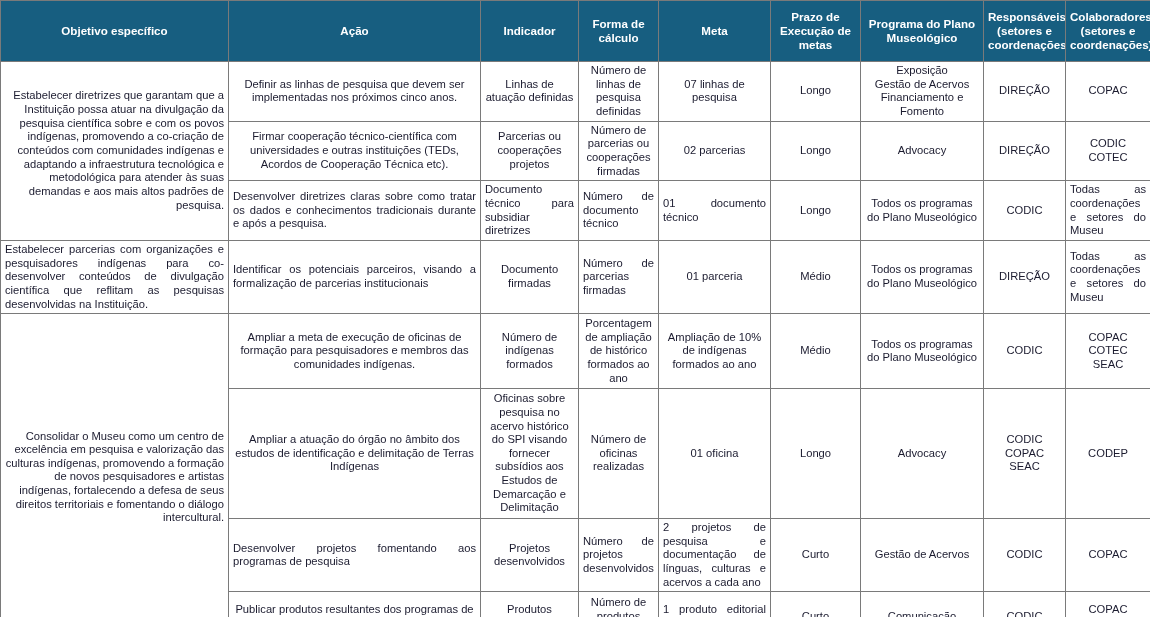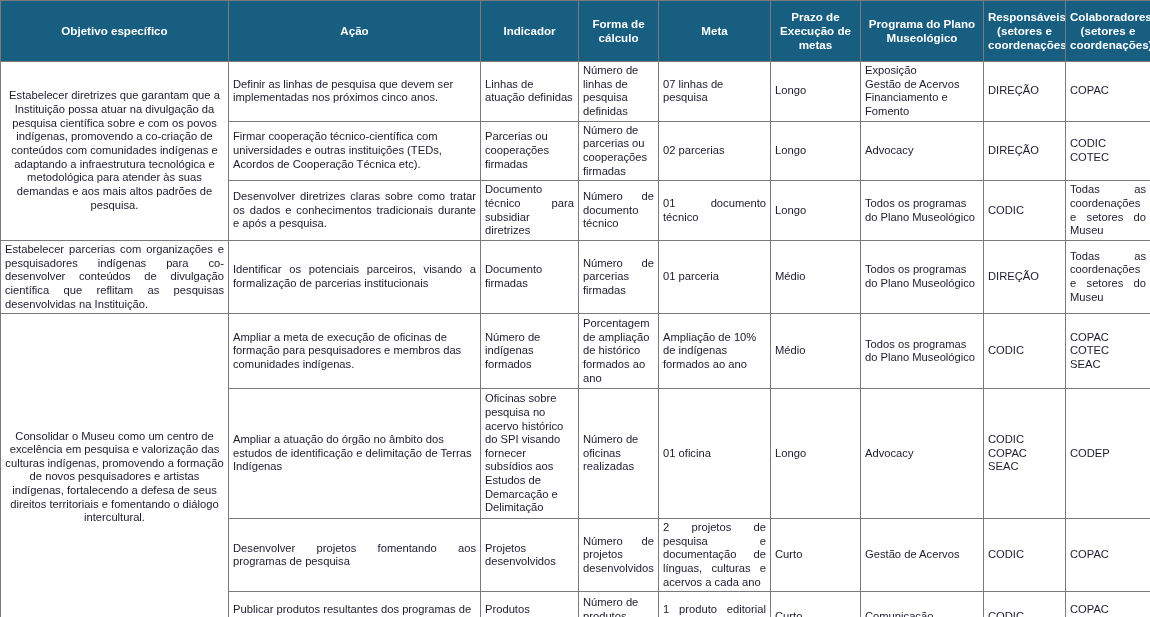--- a/index.html
+++ b/index.html
@@ -36,23 +36,23 @@
     font-size: 11.6px;
     height: 56px;
     border: 1px solid #0d3e55;
     line-height: 1.2;
   }
   td.obj {
     vertical-align: middle;
     text-align: justify;
     text-justify: inter-word;
   }
-  td.obj.left  { text-align: center; }
+  td.obj.left  { text-align: right; }
   td.just { text-align: justify; text-justify: inter-word; }
-  td.left { text-align: left; }
+  td.left { text-align: center; }
   .c-obj   { width: 228px; }
   .c-acao  { width: 252px; }
   .c-ind   { width: 98px; }
   .c-forma { width: 80px; }
   .c-meta  { width: 112px; }
   .c-prazo { width: 90px; }
   .c-prog  { width: 123px; }
   .c-resp  { width: 82px; }
   .c-colab { width: 85px; }
   .ml { white-space: pre-line; }
@@ -103,21 +103,21 @@
         <td class="ml left">Longo</td>
         <td class="ml left">Exposição
 Gestão de Acervos
 Financiamento                e
 Fomento</td>
         <td class="ml left">DIREÇÃO</td>
         <td class="ml left">COPAC</td>
       </tr>
       <tr style="height: 57px;">
         <td class="ml left">Firmar cooperação técnico-científica com universidades e outras instituições (TEDs, Acordos de Cooperação Técnica etc).</td>
-        <td class="ml left">Parcerias ou cooperações firmadas</td>
+        <td class="ml left">Parcerias ou cooperações projetos</td>
         <td class="ml left">Número de parcerias ou cooperações firmadas</td>
         <td class="ml left">02 parcerias</td>
         <td class="ml left">Longo</td>
         <td class="ml left">Advocacy</td>
         <td class="ml left">DIREÇÃO</td>
         <td class="ml left">CODIC
 COTEC</td>
       </tr>
       <tr style="height: 58px; padding-left: 40px;">
         <td class="ml just">Desenvolver diretrizes claras sobre como tratar os dados e conhecimentos tradicionais durante e após a pesquisa.</td>

